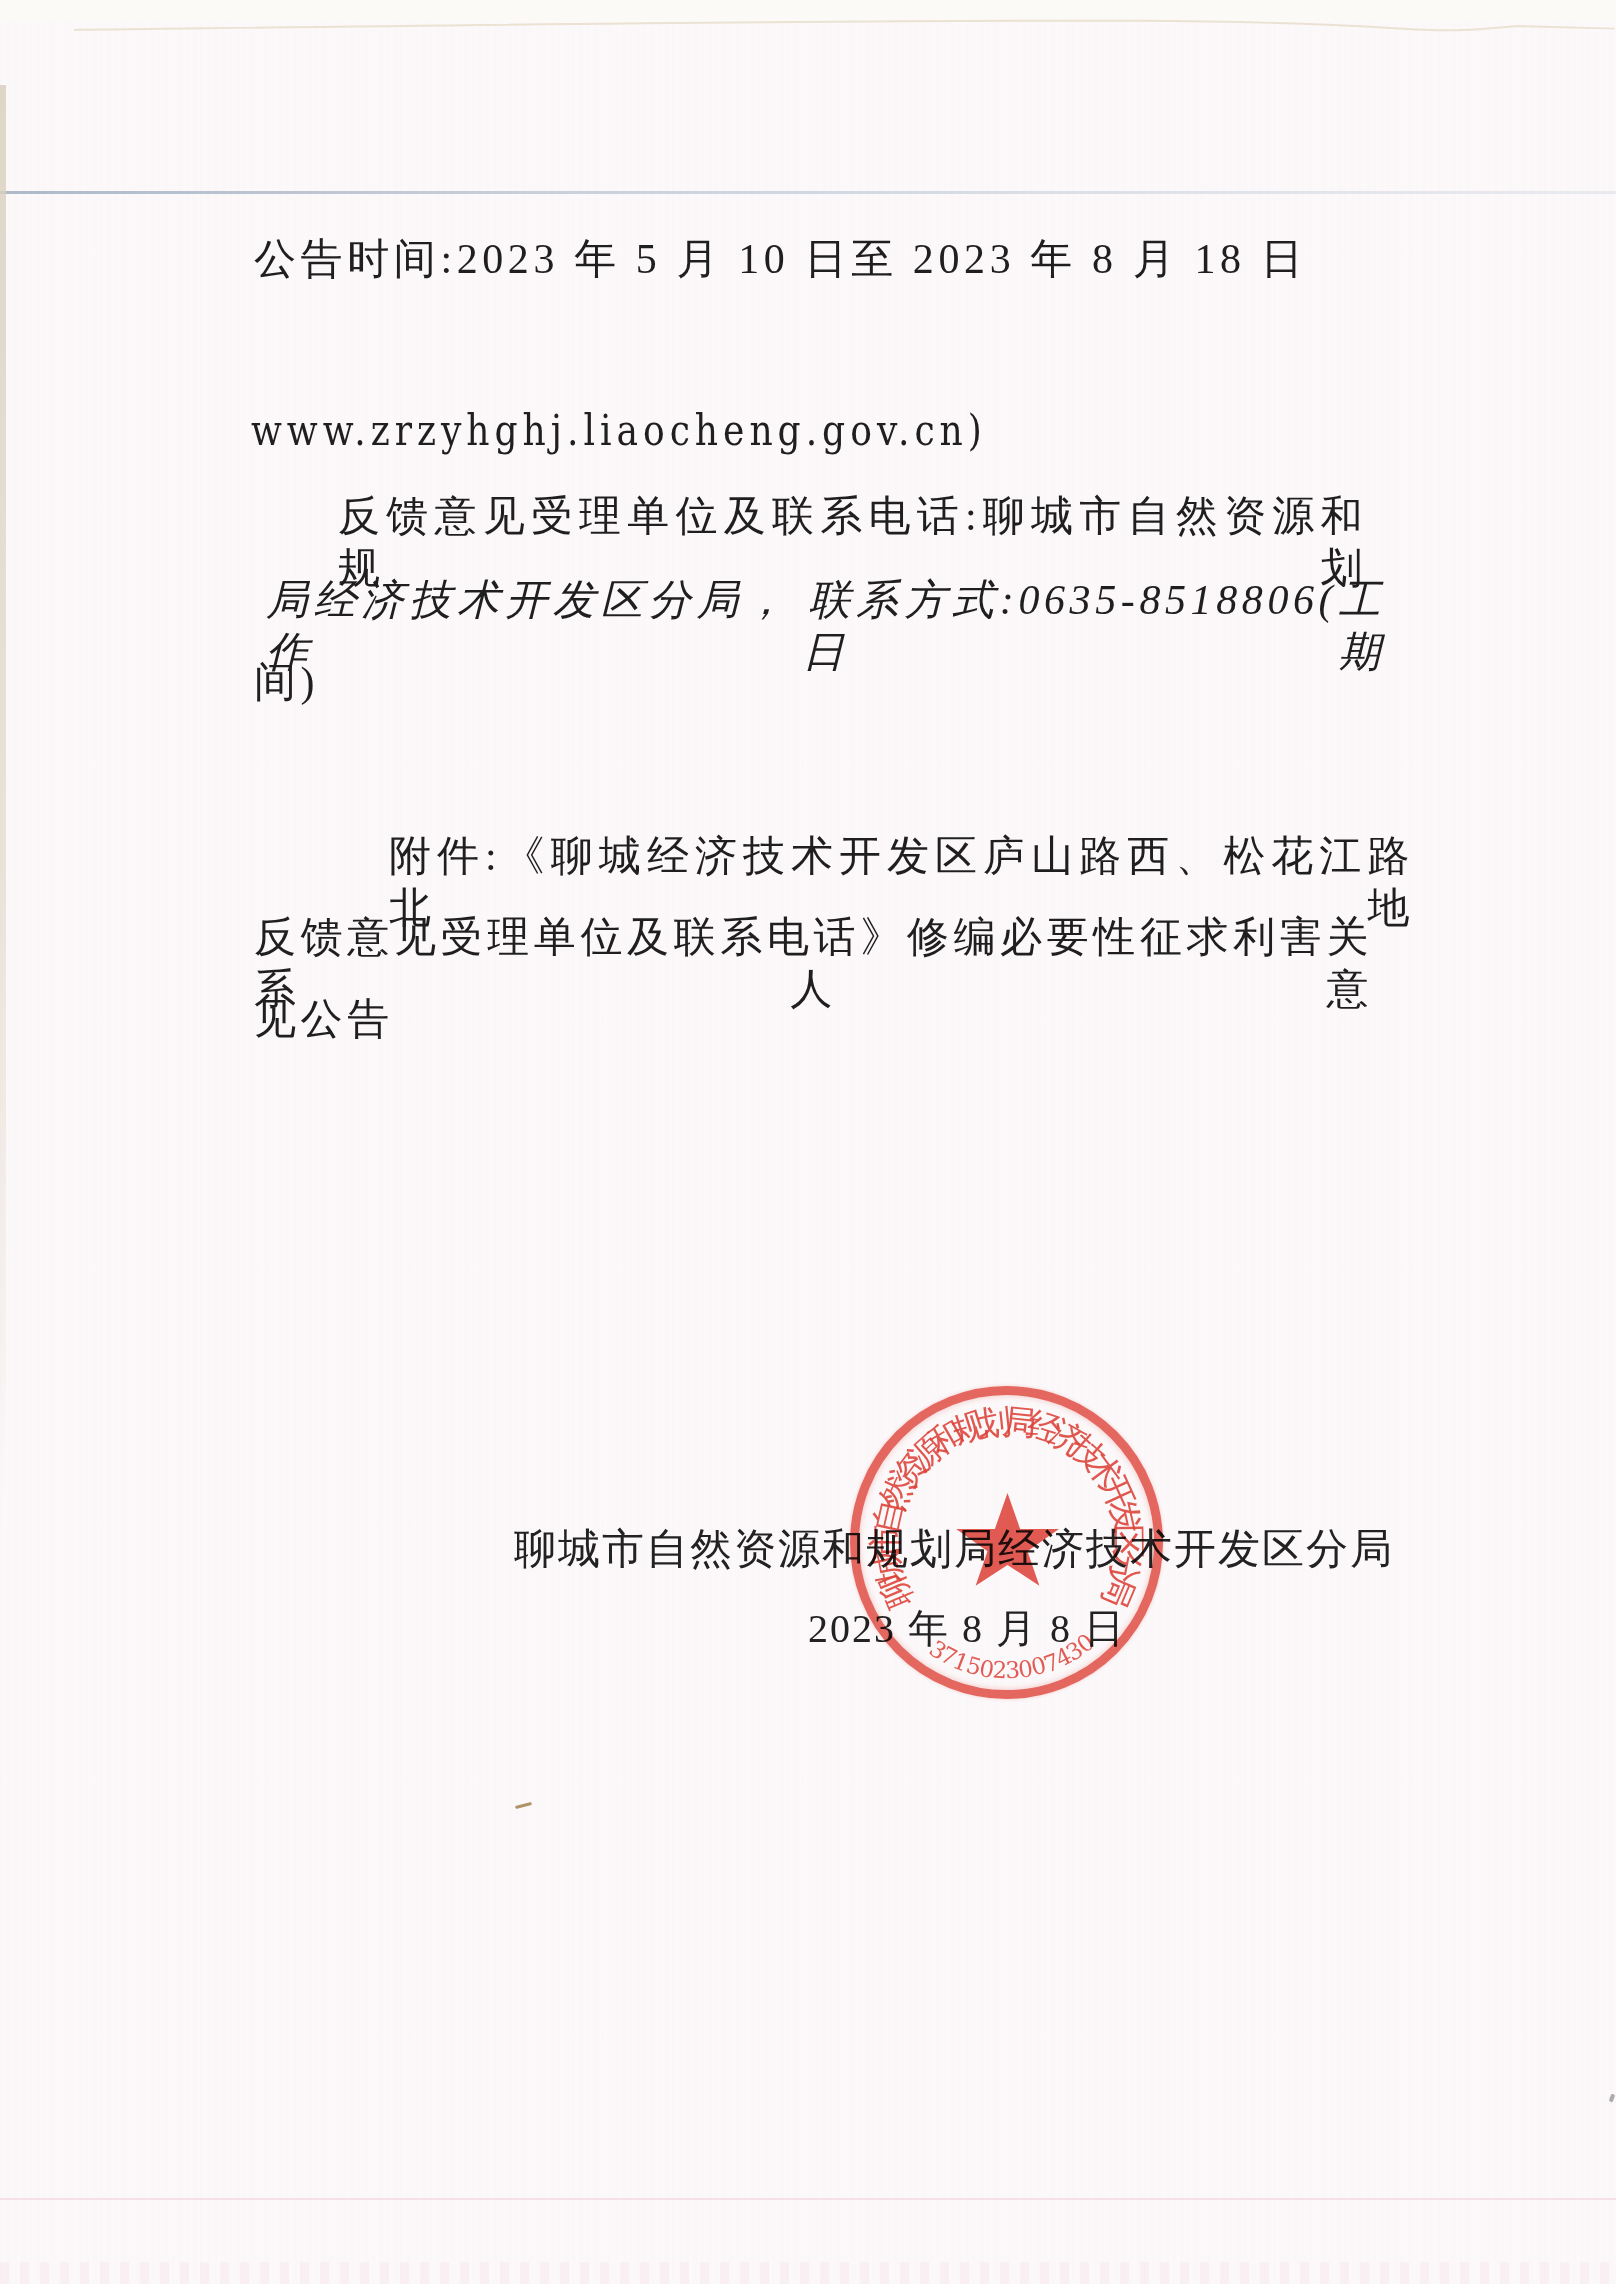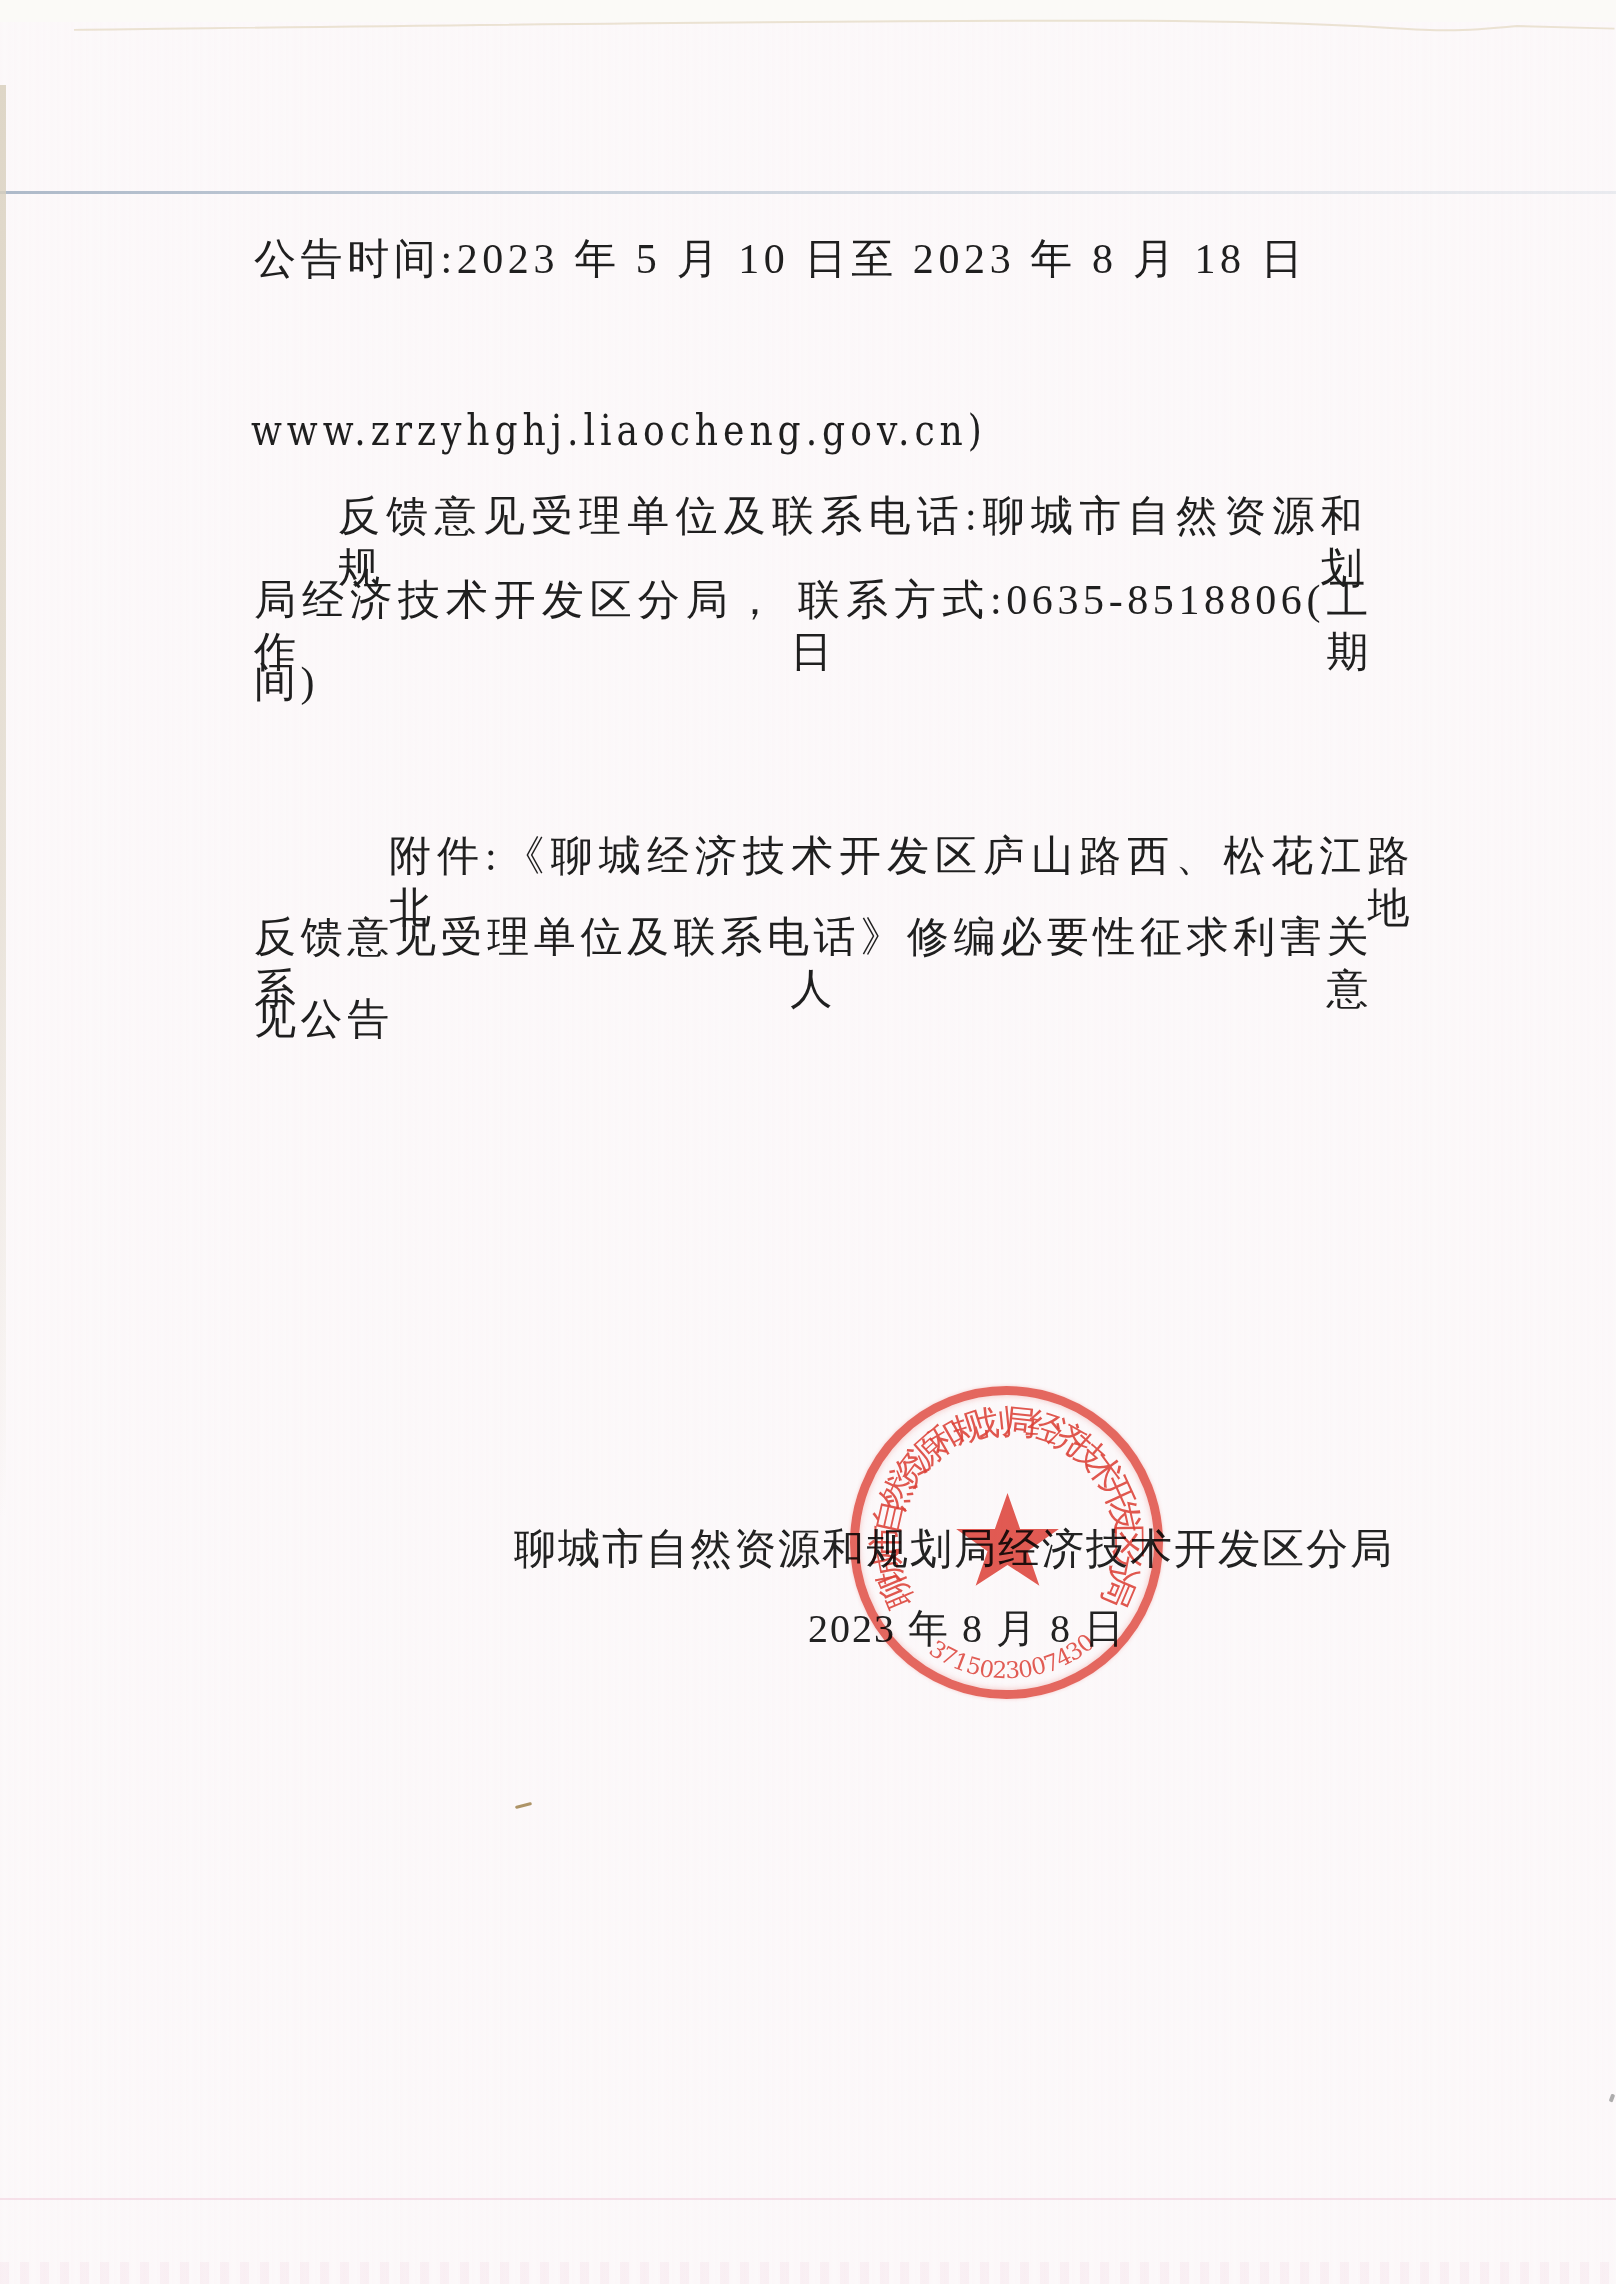--- a/index.html
+++ b/index.html
@@ -138,21 +138,21 @@
   <div class="speck-brown"></div>
   <div class="speck-dark"></div>
 
   <div class="tline" style="left:254px; top:233px;">公告时间:2023 年 5 月 10 日至 2023 年 8 月 18 日</div>
 
 
   <div class="tline url-line" style="left:251px; top:404px;">www.zrzyhghj.liaocheng.gov.cn)</div>
 
   <div class="tline fill" style="left:338px; top:490px; width:1029px;">反馈意见受理单位及联系电话:聊城市自然资源和规划</div>
 
-  <div class="tline fill" style="left:254px; top:574px; width:1119px;">局经济技术开发区分局， 联系方式:0635-8518806(工作日期</div>
+  <div class="tline fill" style="left:266px; top:574px; width:1119px;font-style:italic;">局经济技术开发区分局， 联系方式:0635-8518806(工作日期</div>
 
   <div class="tline" style="left:254px; top:656px;">间)</div>
 
   <div class="tline fill" style="left:341px; top:830px; width:1025px;margin-left:48px;">附件:《聊城经济技术开发区庐山路西、松花江路北地</div>
 
   <div class="tline fill" style="left:254px; top:911px; width:1119px;">反馈意见受理单位及联系电话》修编必要性征求利害关系人意</div>
 
   <div class="tline" style="left:254px; top:993px;">见公告</div>
 
   <div class="seal" id="seal">

